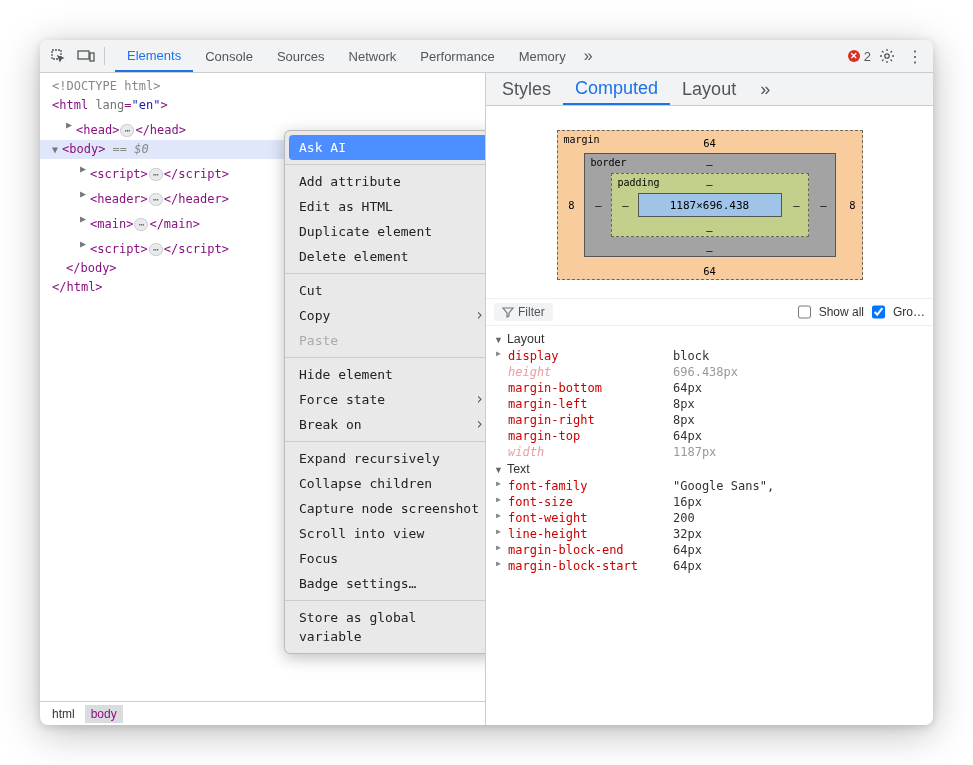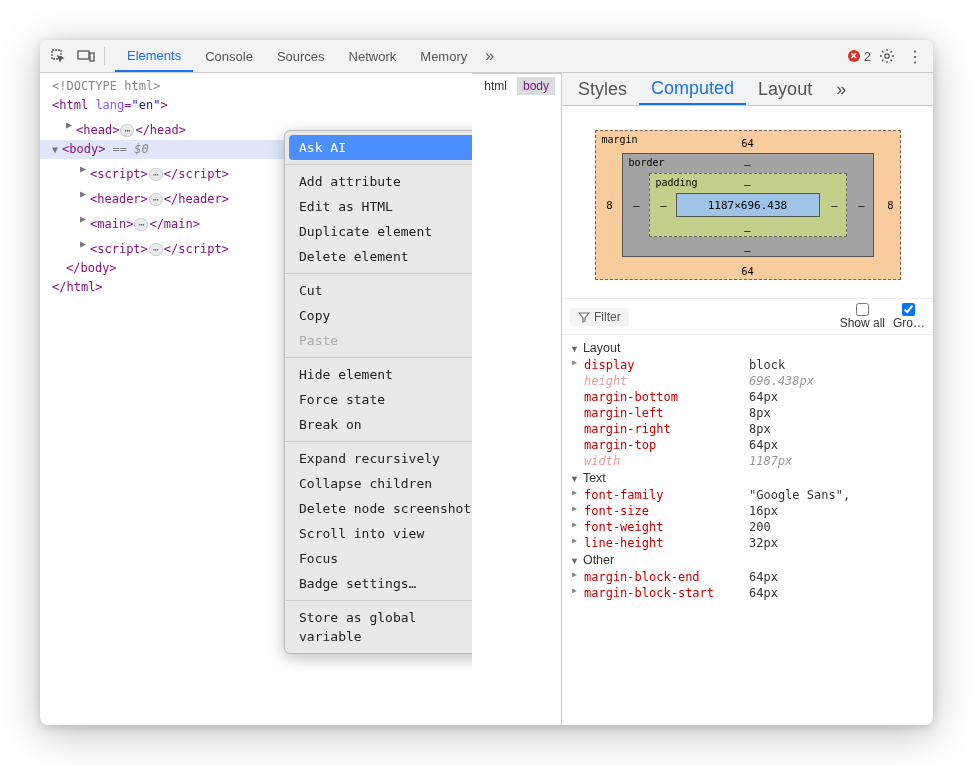--- a/index.html
+++ b/index.html
@@ -8,26 +8,26 @@
 .toolbar { height: 33px; border-bottom: 1px solid #ccc; display: flex; align-items: center; padding: 0 6px; gap: 4px; background: #f1f3f4; }
 .toolbar .icon-btn { width: 24px; height: 24px; display: flex; align-items: center; justify-content: center; cursor: pointer; color: #555; }
 .toolbar .tabs { display: flex; align-items: center; height: 100%; margin-left: 4px; }
 .toolbar .tab { padding: 0 12px; height: 100%; display: flex; align-items: center; color: #555; font-size: 13px; cursor: pointer; }
 .toolbar .tab.active { color: #1a73e8; border-bottom: 2px solid #1a73e8; }
 .toolbar .chev { color: #555; padding: 0 6px; cursor: pointer; }
 .toolbar .spacer { flex: 1; }
 .toolbar .err { display:flex; align-items:center; gap:4px; color:#555; font-size:13px; }
 .toolbar .err-dot { width: 12px; height: 12px; border-radius: 50%; background: #d93025; color:#fff; font-size:9px; display:flex; align-items:center; justify-content:center; font-weight:bold;}
 .main { flex: 1; display: flex; overflow: hidden; }
-.left { width: 522px; border-right: 1px solid #ccc; display:flex; }
+.left { width: 446px; border-right: 1px solid #ccc; display:flex; flex-direction:column; }
 .dom { flex: 1; font-family: Menlo, monospace; font-size: 12px; line-height: 19px; padding: 4px 0 4px 12px; position: relative; overflow:hidden;}
 .dom .line { white-space: nowrap; }
 .dom .doctype { color: #888; }
 .dom .tag { color: #881280; }
-.dom .attr-name { color: #8b5cf6; }
+.dom .attr-name { color: #737373; }
 .dom .attr-val { color: #1a1aa6; }
 .dom .collapse-dots { background:#e8eaed; border:1px solid #cacdd1; border-radius:8px; padding:0 3px; color:#5f6368; font-size:10px; margin:0 1px; cursor:pointer;}
 .dom .arrow { display:inline-block; width:10px; color:#777; cursor:pointer; font-size:10px;}
 .dom .arrow.down::before{content:"▼";} .dom .arrow.right::before{content:"▶";}
 .dom .selected-line { background:#e0e7fb; display:block; margin-left:-42px; padding-left:42px; position:relative; }
 .dom .selected-line::before { content:"⋯"; position:absolute; left:6px; color:#888; }
 .dom .dollar { color:#888; font-style:italic;}
 .ind1{padding-left:14px;} .ind2{padding-left:28px;}
 .context-menu { position:absolute; left:244px; top:57px; width:215px; background:#e9e9e9; border:1px solid #bbb; border-radius:6px; box-shadow:0 4px 16px rgba(0,0,0,0.25); padding:4px 0; font-size:13px; color:#222;}
 .context-menu .item { padding:3px 14px; cursor:pointer; display:flex; justify-content:space-between; align-items:center;}
@@ -45,29 +45,29 @@
 .box-model { padding:24px 10px 18px; display:flex; justify-content:center;}
 .bm { position:relative; font-family:Menlo,monospace; font-size:10.5px;}
 .bm-margin { width:306px; height:150px; background:#f9cc9d; border:1px dashed #666; position:relative;}
 .bm-border { position:absolute; inset:22px 26px; background:#a3a3a3; border:1px solid #555;}
 .bm-padding { position:absolute; inset:19px 26px; background:#c3d08b; border:1px dashed #666;}
 .bm-content { position:absolute; inset:19px 26px; background:#9fc4e7; border:1px solid #555; display:flex; align-items:center; justify-content:center; font-size:11px;}
 .bm .lbl { position:absolute; top:3px; left:6px; font-size:10px;}
 .bm .val { position:absolute; font-size:10.5px; transform:translate(-50%,-50%);}
 .filter-row { display:flex; align-items:center; gap:8px; padding:4px 8px; border-top:1px solid #eee; border-bottom:1px solid #eee; font-size:12px;}
 .filter-row .filt { flex:0 0 auto; display:flex; align-items:center; gap:4px; background:#f1f3f4; padding:2px 8px; border-radius:3px; color:#555;}
-.filter-row label { display:flex; align-items:center; gap:0; color:#333;flex-direction:column;}
+.filter-row label { display:flex; gap:8px; color:#333;}
 .computed { flex:1; overflow:auto; font-size:12.5px; padding:4px 0;}
 .computed .group { padding:2px 8px; color:#333; cursor:pointer;}
 .computed .group::before { content:"▼"; font-size:9px; margin-right:4px; color:#666;}
 .computed .prop { display:flex; padding:1px 0 1px 22px; font-family:Menlo,monospace; font-size:12px;}
 .computed .prop .name { width:165px; color:#c80000;}
 .computed .prop .name.dim { color:#e8a0a0;font-style:italic;}
 .computed .prop .val { color:#333;}
-.computed .prop .val.dim { color:#999;font-style:italic;}
+.computed .prop .val.dim { color:#999;}
 .computed .prop::before { content:"▶"; font-size:8px; color:#888; margin-left:-12px; margin-right:4px; width:8px; display:inline-block;}
 .computed .prop.noex::before { content:""; }
 </style>
 </head>
 <body>
 
 <div class="window">
   <div class="toolbar">
     <div class="icon-btn">
         <svg width="16" height="16" viewBox="0 0 16 16" fill="none" stroke="currentColor" stroke-width="1.3">
@@ -80,20 +80,21 @@
           <rect x="1" y="2" width="11" height="8"></rect>
           <rect x="13" y="4" width="4" height="8"></rect>
         </svg>
       </div>
     <div style="width:1px;height:18px;background:#ccc;margin:0 2px;"></div>
     <div class="tabs">
       <div class="tab active">Elements</div>
       <div class="tab">Console</div>
       <div class="tab">Sources</div>
       <div class="tab">Network</div>
+      <div class="tab">Performance</div>
       <div class="tab">Memory</div>
       <div class="chev">»</div>
     </div>
     <div class="spacer"></div>
     <div class="err">
         <span class="err-dot">✕</span>
         <span>2</span>
       </div>
     <div class="icon-btn">
         <svg width="16" height="16" viewBox="0 0 16 16" fill="none" stroke="currentColor" stroke-width="1.3">
@@ -135,21 +136,21 @@
           <div class="item">Hide element</div>
           <div class="item sub">
               <span>Force state</span>
             </div>
           <div class="item sub">
               <span>Break on</span>
             </div>
           <div class="sep"></div>
           <div class="item">Expand recursively</div>
           <div class="item">Collapse children</div>
-          <div class="item">Delete node screenshot</div>
+          <div class="item">Capture node screenshot</div>
           <div class="item">Scroll into view</div>
           <div class="item">Focus</div>
           <div class="item">Badge settings…</div>
           <div class="sep"></div>
           <div class="item">Store as global variable</div>
         </div>
       </div>
       <div class="breadcrumb">
         <span class="crumb">html</span>
         <span class="crumb active">body</span>
@@ -252,21 +253,20 @@
             </div>
             <div class="prop">
               <span class="name">font-weight</span>
               <span class="val">200</span>
             </div>
             <div class="prop">
               <span class="name">line-height</span>
               <span class="val">32px</span>
             </div>
           </div>
-        <div class="group">Other</div>
         <div id="other-props">
             <div class="prop">
               <span class="name">margin-block-end</span>
               <span class="val">64px</span>
             </div>
             <div class="prop">
               <span class="name">margin-block-start</span>
               <span class="val">64px</span>
             </div>
           </div>

